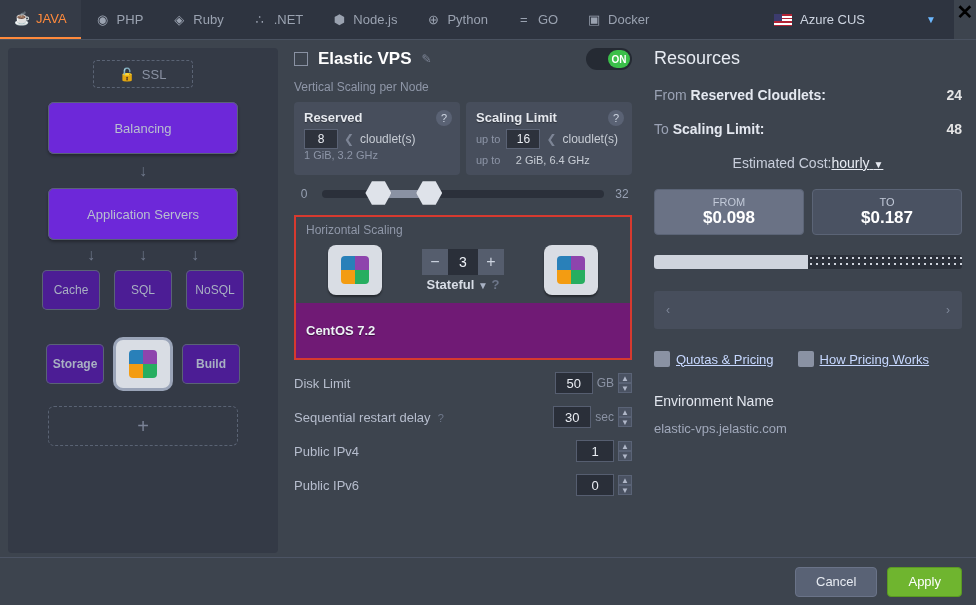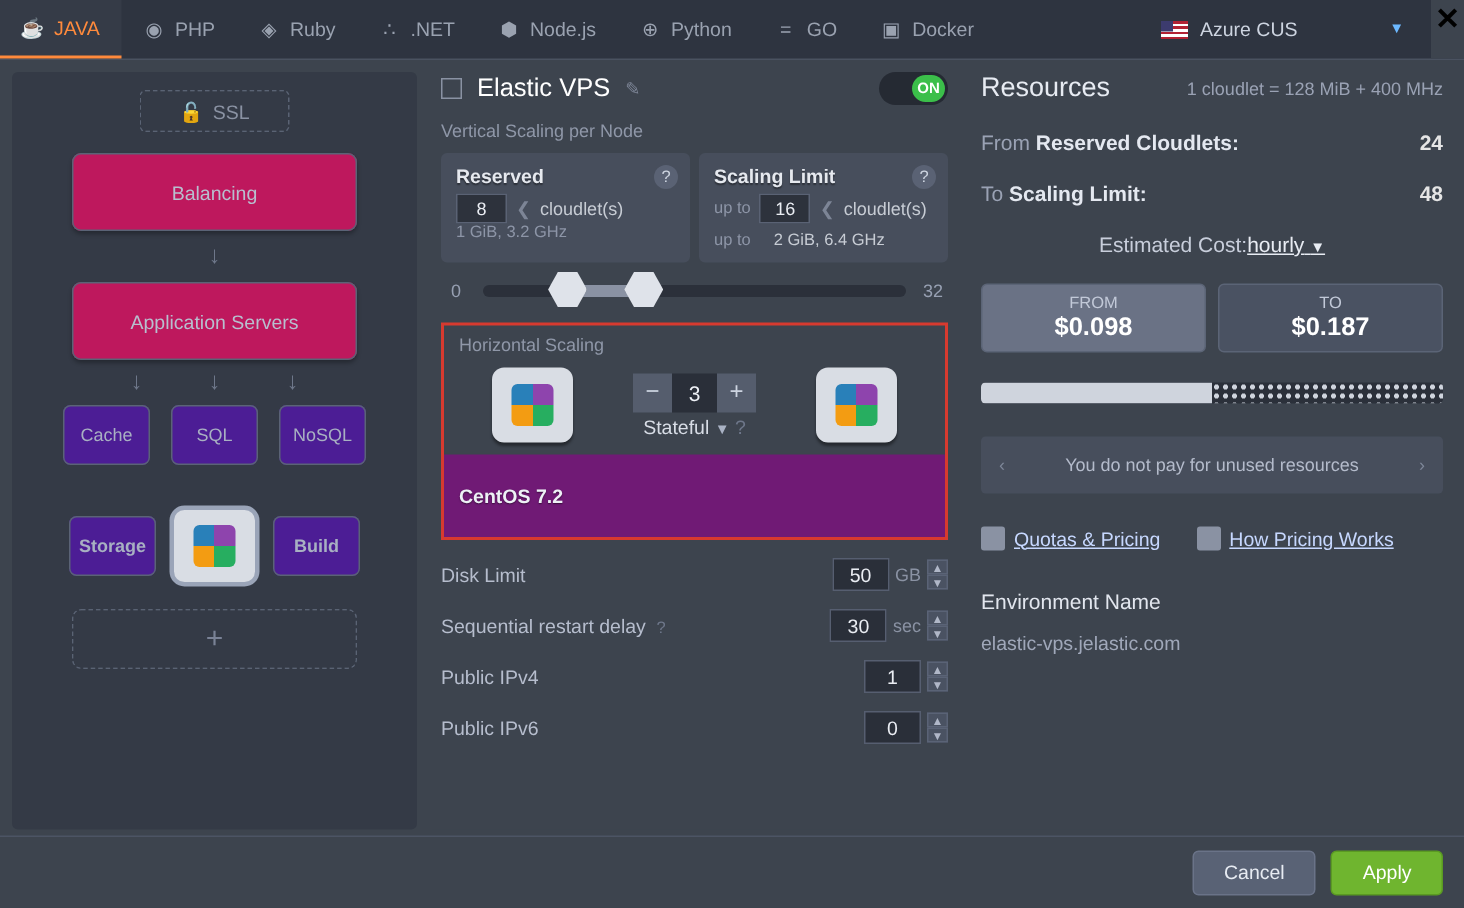--- a/index.html
+++ b/index.html
@@ -18,35 +18,35 @@
 .chev { color:#6cb8ff; font-size:10px; margin-left:auto; }
 
 
 .main { display: flex; flex: 1; gap: 10px; padding: 8px 8px 4px 8px; background: #3d444e; }
 .col-left { width: 270px; background: #343a46; border-radius: 4px; padding: 12px 10px; position:relative; }
 .col-mid { flex: 1; background: #3d444e; padding: 0 6px; display:flex; flex-direction:column; gap:4px; }
 .col-right { width: 320px; background: #3d444e; padding: 0 6px; display:flex; flex-direction:column; gap:8px; }
 
 
 .ssl-pill { width: 100px; height: 28px; margin: 0 auto 14px; border: 1px dashed #5a6374; border-radius: 4px; display:flex; align-items:center; justify-content:center; gap:6px; color:#8a92a3; font-size:13px; }
-.topo-box { width: 190px; margin: 0 auto; height: 48px; border-radius: 6px; display:flex; align-items:center; justify-content:center; color:#b8bfcf; font-size:13px; background:#be185d; box-shadow: inset 0 0 0 1px #5a6376, 0 2px 3px rgba(0,0,0,.3); }
+.topo-box { width: 190px; margin: 0 auto; height: 48px; border-radius: 6px; display:flex; align-items:center; justify-content:center; color:#b8bfcf; font-size:13px; background:#6d28d9; box-shadow: inset 0 0 0 1px #5a6376, 0 2px 3px rgba(0,0,0,.3); }
 .topo-box.big{height:52px;}
 .arrow-down { text-align:center; color:#6e778a; margin:8px 0; font-size:16px; }
 .triple { display:flex; justify-content:center; gap:14px; margin-top:6px; }
 .cube { width:58px; height:40px; border-radius:5px; background:#4c1d95; display:flex; align-items:center; justify-content:center; color:#a8b0c2; font-size:12px; box-shadow: inset 0 0 0 1px #5a6376; }
 .down-row { display:flex; justify-content:center; gap:44px; color:#6e778a; font-size:16px; margin:6px 0; }
 .row2 { display:flex; justify-content:center; gap:12px; align-items:center; margin-top:4px;font-weight:bold; }
 .selected-node { width:54px; height:48px; border-radius:7px; background:#d9dde4; box-shadow:0 0 0 3px #9aa4b8; display:flex; align-items:center; justify-content:center; }
 .centos-ico { width:28px; height:28px; border-radius:4px; background: conic-gradient(#8e44ad 0 90deg,#27ae60 90deg 180deg,#f39c12 180deg 270deg,#2980b9 270deg 360deg); }
 .plus-box { width:190px; height:40px; margin: 18px auto 0; border:1px dashed #5a6374; border-radius:6px; display:flex; align-items:center; justify-content:center; color:#7a8296; font-size:20px; }
 
 
 .mid-head { display:flex; align-items:center; gap:10px; }
 .grip { width:14px; height:14px; border:1px solid #8a92a3; display:inline-block; }
-.mid-title { color:#fff; font-size:17px; font-weight:400; }
+.mid-title { color:#fff; font-size:17px; font-weight:700; }
 .pencil { color:#7d8596; font-size:12px; }
 .toggle { margin-left:auto; width:46px; height:22px; border-radius:11px; background:#252a33; position:relative; }
 .toggle .knob{position:absolute; right:2px; top:2px; width:22px; height:18px; border-radius:9px; background:#3bbf4a; color:#fff; font-size:10px; display:flex; align-items:center; justify-content:center; font-weight:bold; }
 .section-label { color:#8f97a8; font-size:12px; margin-top:6px; }
 
 
 .cards { display:flex; gap:6px; margin-top:4px; }
 .card { flex:1; background:#474e5c; border-radius:4px; padding:8px 10px; position:relative; font-size:12px; color:#c7ccd4; }
 .card .q { position:absolute; right:8px; top:8px; width:16px; height:16px; border-radius:50%; background:#5a6274; color:#cdd4e0; font-size:11px; display:flex; align-items:center; justify-content:center; }
 .card h4 { font-size:13px; font-weight:600; color:#e6e9ef; text-shadow:0 1px 1px rgba(0,0,0,.4); }
@@ -62,21 +62,21 @@
 .hex { position:absolute; top:-10px; width:26px; height:26px; background:#dfe3ea; clip-path: polygon(25% 5%,75% 5%,100% 50%,75% 95%,25% 95%,0 50%); box-shadow:0 1px 2px rgba(0,0,0,.5); }
 .hex.h1{left:calc(20% - 13px);} .hex.h2{left:calc(38% - 13px);}
 
 
 .hs-box { border:2px solid #d73a2f; padding:6px 10px 0; margin-top:10px; }
 .hs-row { display:flex; align-items:center; justify-content:center; gap:40px; margin:8px 0 6px; }
 .node-tile { width:54px; height:50px; border-radius:8px; background:#d9dde4; box-shadow:0 2px 2px rgba(0,0,0,.4); display:flex; align-items:center; justify-content:center; }
 .stepper { display:flex; align-items:center; }
 .stepper button { width:26px; height:26px; background:#555d6d; border:none; color:#cdd4e0; font-size:16px; cursor:pointer; }
 .stepper .val { width:30px; height:26px; background:#2a2f39; color:#eef1f6; display:flex; align-items:center; justify-content:center; font-size:14px; }
-.stateful { text-align:center; color:#d8dde6; font-size:13px; margin-top:2px; }
+.stateful { text-align:center; color:#d8dde6; font-size:13px; margin-top:2px;font-weight:bold; }
 .stateful .chev2{font-size:10px; color:#a9b2c4;}
 .os-bar { margin:8px -10px 0; padding:20px 10px; background:#701a75; color:#eef1f6; font-weight:600; font-size:13px; text-shadow:0 1px 1px rgba(0,0,0,.5); }
 
 
 .prop-row { display:flex; align-items:center; justify-content:space-between; margin-top:8px; }
 .prop-row .lbl { color:#b6bdcd; font-size:13px; }
 .prop-row .help { color:#6e778a; font-size:11px; margin-left:4px; }
 .spin { display:flex; align-items:center; gap:4px; }
 .spin input { width:38px; height:22px; background:#2a2f39; border:1px solid #565e70; color:#eaedf3; text-align:center; font-size:13px; }
 .spin .unit { color:#8a92a3; font-size:12px; }
@@ -312,21 +312,20 @@
               <span>▲</span>
               <span>▼</span>
             </div>
         </div>
       </div>
     </div>
 
     <div class="col-right">
       <div class="r-title">
         <span>Resources</span>
-        <span class="sub2">1 cloudlet = 128 MiB + 400 MHz</span>
       </div>
       <div class="kv">
         <span class="k"><span>From</span> <b>Reserved Cloudlets:</b></span>
         <span class="v">24</span>
       </div>
       <div class="kv">
         <span class="k"><span>To</span> <b>Scaling Limit:</b></span>
         <span class="v">48</span>
       </div>
       <div class="est">
@@ -342,21 +341,20 @@
           <div class="t">TO</div>
           <div class="p">$0.187</div>
         </div>
       </div>
       <div class="bar">
           <div class="seg1"></div>
           <div class="dots"></div>
         </div>
       <div class="info-strip">
         <span class="ar l">‹</span>
-        <span>You do not pay for unused resources</span>
         <span class="ar r">›</span>
       </div>
       <div class="links">
         <a>
             <span class="ic"></span>
             <span>Quotas &amp; Pricing</span>
           </a>
         <a>
             <span class="ic"></span>
             <span>How Pricing Works</span>

